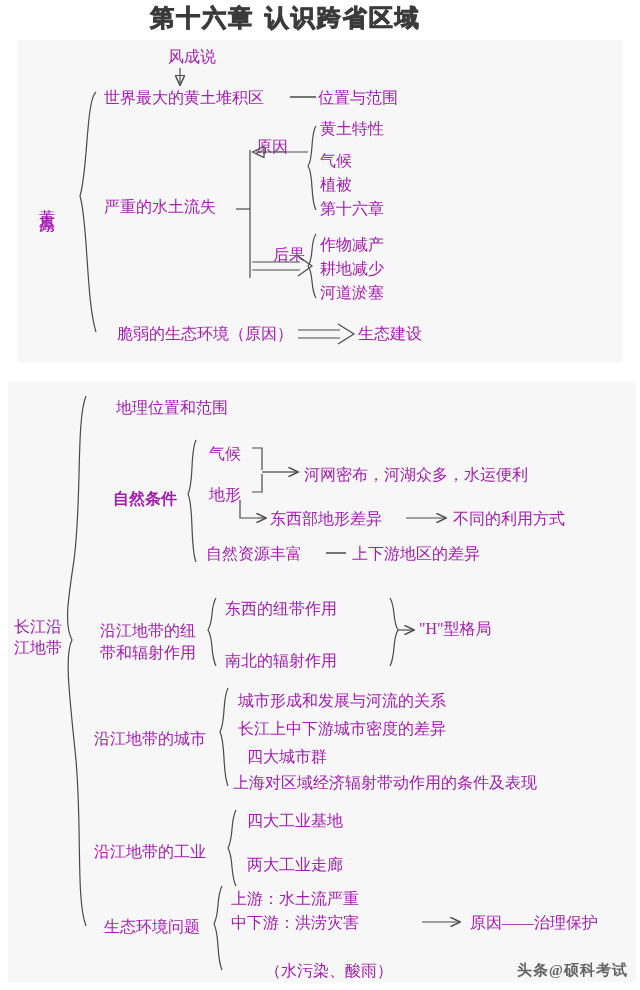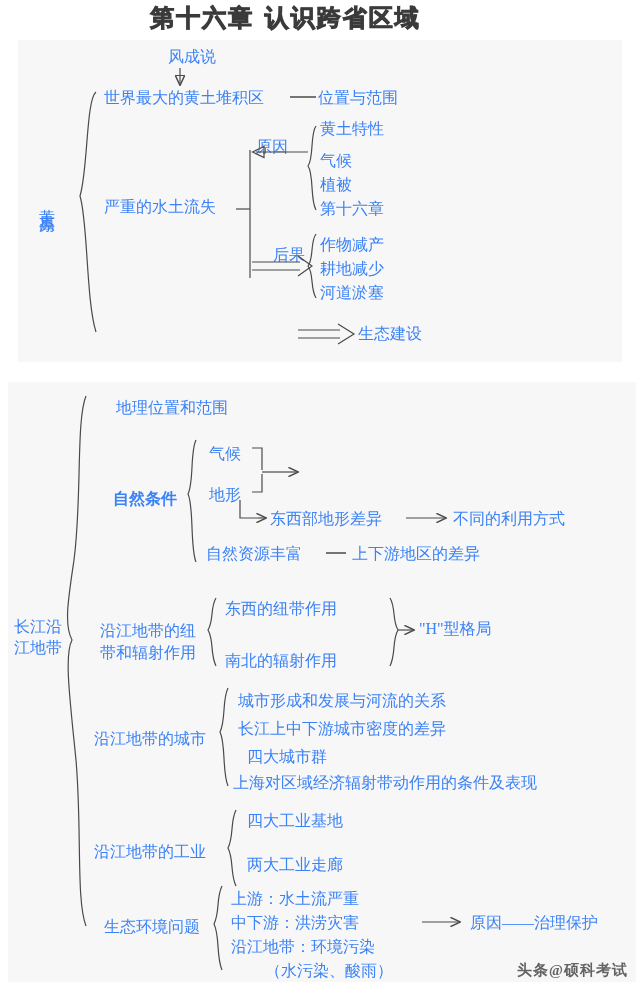--- a/index.html
+++ b/index.html
@@ -20,21 +20,21 @@
     font-family:"DejaVu Sans","Liberation Sans",sans-serif;
   }
 
   
   .panel{position:absolute;background:#f7f7f7;}
   #panel-huangtu{left:18px;top:40px;width:604px;height:322px;}
   #panel-changjiang{left:8px;top:382px;width:628px;height:600px;}
 
   
   .t{position:absolute;white-space:pre;line-height:1.12;
-     font-family:"Liberation Serif","DejaVu Serif",serif;color:#3b82f6;}
+     font-family:"Liberation Serif","DejaVu Serif",serif;color:#a21caf;}
   .s16{font-size:16px;}
   .vert{writing-mode:vertical-rl;text-orientation:upright;letter-spacing:3px;}
 
   
   #connectors{position:absolute;left:0;top:0;width:640px;height:990px;
               pointer-events:none;}
   #connectors path,#connectors line{fill:none;stroke:#4a4a4a;stroke-width:1.2;}
   #connectors .thick{stroke-width:1.5;}
 
   
@@ -68,30 +68,32 @@
 
   <div class="t s16" style="left:320px;top:120px;">黄土特性</div>
   <div class="t s16" style="left:320px;top:152px;">气候</div>
   <div class="t s16" style="left:320px;top:176px;">植被</div>
   <div class="t s16" style="left:320px;top:200px;">第十六章</div>
 
   <div class="t s16" style="left:320px;top:236px;">作物减产</div>
   <div class="t s16" style="left:320px;top:260px;">耕地减少</div>
   <div class="t s16" style="left:320px;top:284px;">河道淤塞</div>
 
+  <div class="t s16" style="left:117px;top:325px;">脆弱的生态环境（原因）</div>
   <div class="t s16" style="left:358px;top:325px;">生态建设</div>
 
   <div class="t s16" style="left:14px;top:617px;line-height:1.3;">长江沿
 江地带</div>
 
   <div class="t s16" style="left:116px;top:399px;">地理位置和范围</div>
 
   <div class="t s16" style="left:113px;top:490px;font-weight:bold;">自然条件</div>
   <div class="t s16" style="left:209px;top:445px;">气候</div>
   <div class="t s16" style="left:209px;top:486px;">地形</div>
+  <div class="t s16" style="left:304px;top:466px;">河网密布，河湖众多，水运便利</div>
   <div class="t s16" style="left:270px;top:510px;">东西部地形差异</div>
   <div class="t s16" style="left:453px;top:510px;">不同的利用方式</div>
   <div class="t s16" style="left:206px;top:545px;">自然资源丰富</div>
   <div class="t s16" style="left:352px;top:545px;">上下游地区的差异</div>
 
   <div class="t s16" style="left:100px;top:620px;line-height:1.35;">沿江地带的纽
 带和辐射作用</div>
   <div class="t s16" style="left:225px;top:600px;">东西的纽带作用</div>
   <div class="t s16" style="left:225px;top:652px;">南北的辐射作用</div>
   <div class="t s16" style="left:419px;top:620px;">"H"型格局</div>
@@ -102,21 +104,20 @@
   <div class="t s16" style="left:247px;top:748px;">四大城市群</div>
   <div class="t s16" style="left:233px;top:776px;font-family:Liberation Mono, monospace;">上海对区域经济辐射带动作用的条件及表现</div>
 
   <div class="t s16" style="left:94px;top:843px;">沿江地带的工业</div>
   <div class="t s16" style="left:247px;top:812px;">四大工业基地</div>
   <div class="t s16" style="left:247px;top:856px;">两大工业走廊</div>
 
   <div class="t s16" style="left:104px;top:918px;">生态环境问题</div>
   <div class="t s16" style="left:231px;top:890px;">上游：水土流严重</div>
   <div class="t s16" style="left:231px;top:914px;">中下游：洪涝灾害</div>
-  <div class="t s16" style="left:231px;top:938px;">沿江地带：环境污染</div>
   <div class="t s16" style="left:265px;top:962px;">（水污染、酸雨）</div>
   <div class="t s16" style="left:470px;top:914px;">原因——治理保护</div>
 
   <svg id="connectors" viewBox="0 0 640 990">
     <defs>
       <marker id="ar" markerWidth="9" markerHeight="9" refX="8" refY="4.5" orient="auto">
         <path d="M0,0.6 L8.4,4.5 L0,8.4" fill="none" stroke="#4a4a4a" stroke-width="1.1"></path>
       </marker>
       <marker id="arl" markerWidth="9" markerHeight="9" refX="8" refY="4.5" orient="auto">
         <path d="M0,0.6 L8.4,4.5 L0,8.4 Z" fill="#f7f7f7" stroke="#4a4a4a" stroke-width="1.1"></path>

